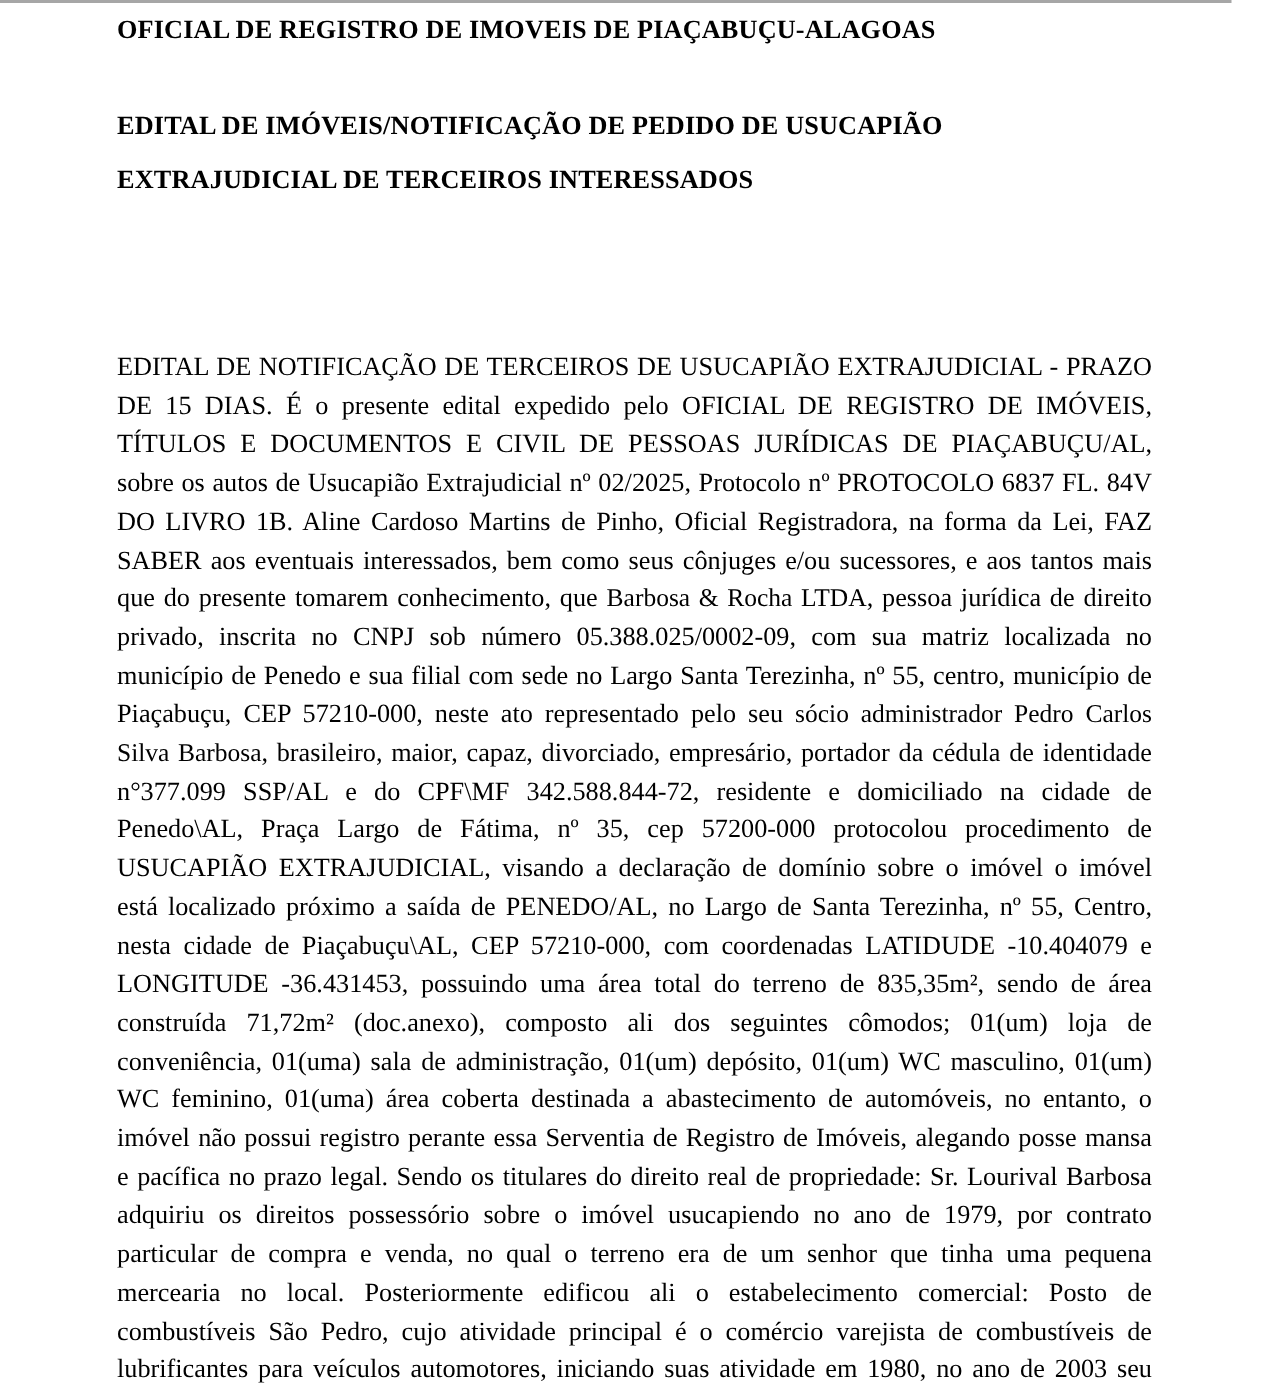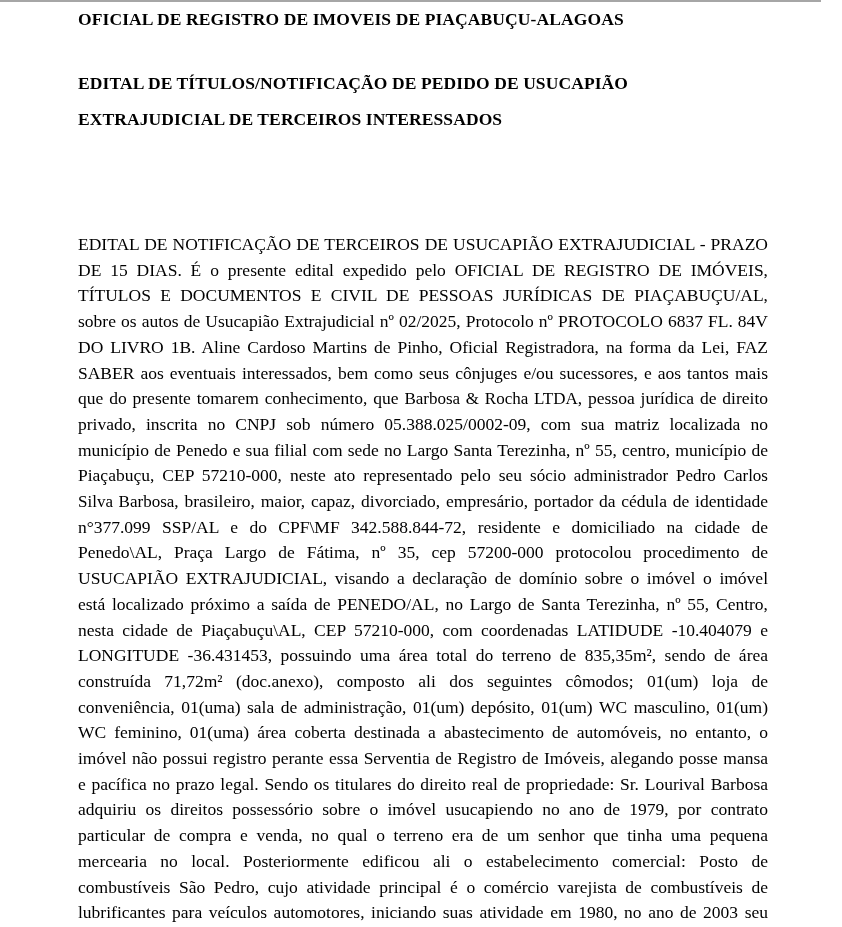--- a/index.html
+++ b/index.html
@@ -55,18 +55,18 @@
   }
 </style>
 </head>
 <body>
 
 <div class="page">
   <div class="content">
 
     <h1 class="doc-title">OFICIAL DE REGISTRO DE IMOVEIS DE PIAÇABUÇU-ALAGOAS</h1>
 
-    <h2 class="doc-subtitle">EDITAL DE TÍTULOS/NOTIFICAÇÃO DE PEDIDO DE USUCAPIÃO EXTRAJUDICIAL DE TERCEIROS INTERESSADOS</h2>
+    <h2 class="doc-subtitle">EDITAL DE IMÓVEIS/NOTIFICAÇÃO DE PEDIDO DE USUCAPIÃO EXTRAJUDICIAL DE TERCEIROS INTERESSADOS</h2>
 
     <p class="body-text"><span>EDITAL DE NOTIFICAÇÃO DE TERCEIROS DE USUCAPIÃO EXTRAJUDICIAL - PRAZO DE 15 DIAS. É o presente edital expedido pelo OFICIAL DE REGISTRO DE IMÓVEIS, TÍTULOS E DOCUMENTOS E CIVIL DE PESSOAS JURÍDICAS DE PIAÇABUÇU/AL, sobre os autos de Usucapião Extrajudicial nº 02/2025, Protocolo nº PROTOCOLO 6837 FL. 84V  DO LIVRO 1B. Aline Cardoso Martins de Pinho, Oficial Registradora, na forma da Lei, FAZ SABER aos eventuais interessados, bem como seus cônjuges e/ou sucessores, e aos tantos mais que do presente tomarem conhecimento, que </span><span class="sans">Barbosa &amp; Rocha LTDA</span><span>, pessoa jurídica de direito privado, inscrita no CNPJ sob número 05.388.025/0002-09, com sua matriz localizada no município de Penedo e sua filial com sede no Largo Santa Terezinha, nº 55, centro, município de Piaçabuçu, CEP 57210-000, neste ato representado pelo seu </span><span class="sans">sócio administrador Pedro Carlos Silva Barbosa</span><span>, brasileiro, maior, capaz, divorciado, empresário, portador da cédula de identidade n°377.099 SSP/AL e do CPF\MF 342.588.844-72, residente e domiciliado na cidade de Penedo\AL, Praça Largo de Fátima, nº 35, cep 57200-000  protocolou procedimento de USUCAPIÃO EXTRAJUDICIAL, visando a declaração de domínio sobre o imóvel o imóvel está localizado próximo a saída de PENEDO/AL, no Largo de Santa Terezinha, nº 55, Centro, nesta cidade de Piaçabuçu\AL, CEP 57210-000, com coordenadas LATIDUDE -10.404079 e LONGITUDE -36.431453, possuindo uma área total do terreno de 835,35m², sendo de área construída 71,72m² (doc.anexo), composto ali dos seguintes cômodos; 01(um) loja de conveniência, 01(uma) sala de administração, 01(um) depósito, 01(um) WC masculino, 01(um) WC feminino, 01(uma) área coberta destinada a abastecimento de automóveis, no entanto, o imóvel não possui registro perante essa Serventia de Registro de Imóveis, alegando posse mansa e pacífica no prazo legal. Sendo os titulares do direito real de propriedade: Sr. Lourival Barbosa adquiriu os direitos possessório sobre o imóvel usucapiendo no  ano de 1979, por contrato particular de compra e venda, no qual  o terreno era de  um senhor que tinha uma pequena mercearia no local. Posteriormente edificou ali o estabelecimento comercial: Posto de combustíveis São Pedro, cujo atividade principal é o comércio varejista de combustíveis de lubrificantes para veículos automotores, iniciando suas atividade em 1980, no ano de 2003 seu filho Pedro Carlos assumiu a empresa </span></p>
 
   </div>
 </div>
 
 </body></html>

